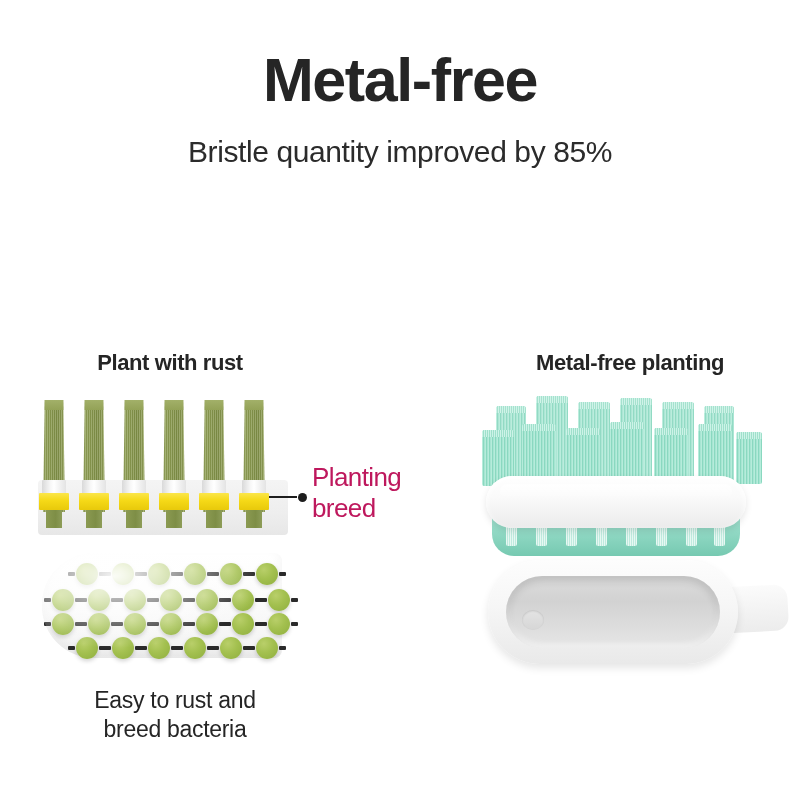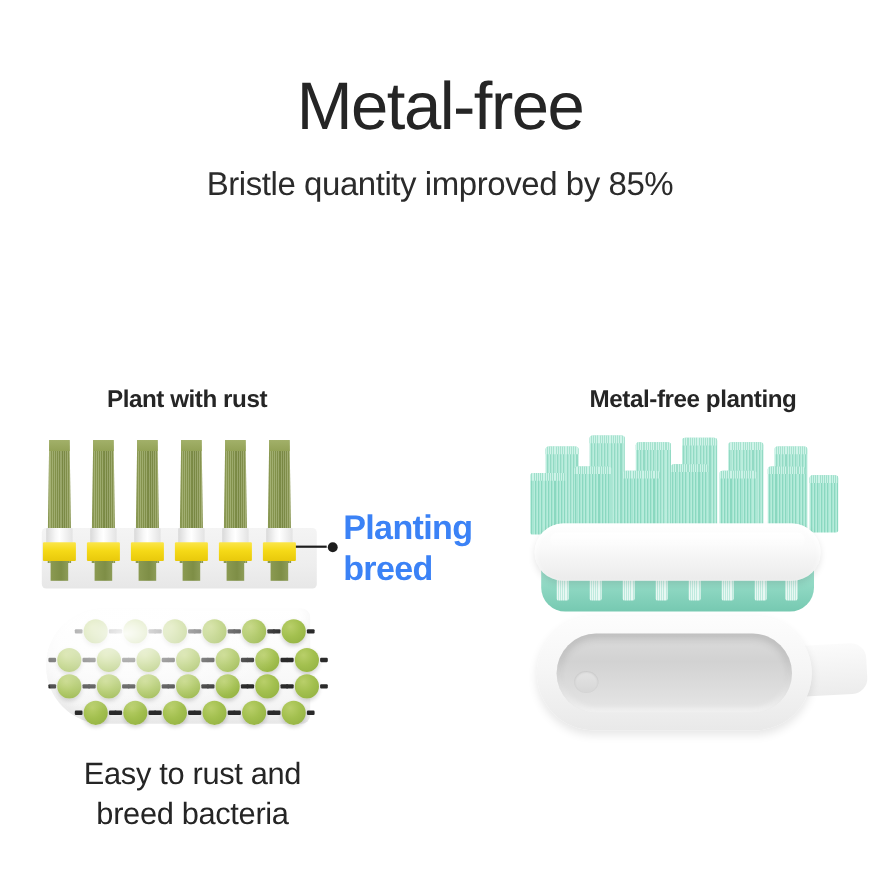--- a/index.html
+++ b/index.html
@@ -9,25 +9,25 @@
     font-family:"Liberation Sans", sans-serif;
     color:#231f20;
     position:relative;
     overflow:hidden;
   }
 
   
   .header { position:absolute; top:0; left:0; width:800px; text-align:center; }
   .title {
     font-size:61px;
-    font-weight:normal;
+    font-weight:bold;
     letter-spacing:-1.4px;
     line-height:1.06;
     color:#252525;
-    padding-top:64px;
+    padding-top:48px;
   }
   .title .l2 { display:block; }
   .subtitle {
     font-size:30px;
     font-weight:400;
     letter-spacing:-0.4px;
     color:#2b2b2b;
     margin-top:22px;
   }
 
@@ -40,21 +40,21 @@
     color:#252525;
     text-align:center;
     white-space:nowrap;
   }
   #head-left  { left:0;   top:350px; width:340px; }
   #head-right { left:430px; top:350px; width:400px; }
 
   
   .caption {
     position:absolute;
-    font-size:28px;
+    font-size:23px;
     font-weight:400;
     letter-spacing:-0.3px;
     line-height:1.28;
     color:#252525;
     text-align:center;
   }
   #cap-left  { left:10px;  top:686px; width:330px; }
   #cap-right { left:430px; top:686px; width:400px; }
 
   
@@ -102,22 +102,22 @@
   #leader { position:absolute; left:255px; top:493px; width:52px; height:9px; }
   #leader .line{
     position:absolute; left:0; top:3px; width:42px; height:2.4px; background:#1d1d1d;
   }
   #leader .dot{
     position:absolute; right:0; top:0; width:9px; height:9px;
     border-radius:50%; background:#1d1d1d;
   }
   #annot{
     position:absolute; left:312px; top:462px; width:180px;
-    font-size:31px; font-weight:700; line-height:1.18;
-    letter-spacing:-0.6px; color:#3b82f6;
+    font-size:26px; font-weight:400; line-height:1.18;
+    letter-spacing:-0.6px; color:#be185d;
   }
 
   
   #dot-head {
     position:absolute; left:42px; top:553px;
     width:240px; height:105px;
     background:linear-gradient(180deg,#ffffff 0%,#fbfbfb 45%,#f2f2f2 100%);
     border-radius:52px 8px 8px 52px;
     box-shadow:inset 0 -6px 12px rgba(0,0,0,.055), inset 0 4px 8px rgba(255,255,255,.9);
   }

